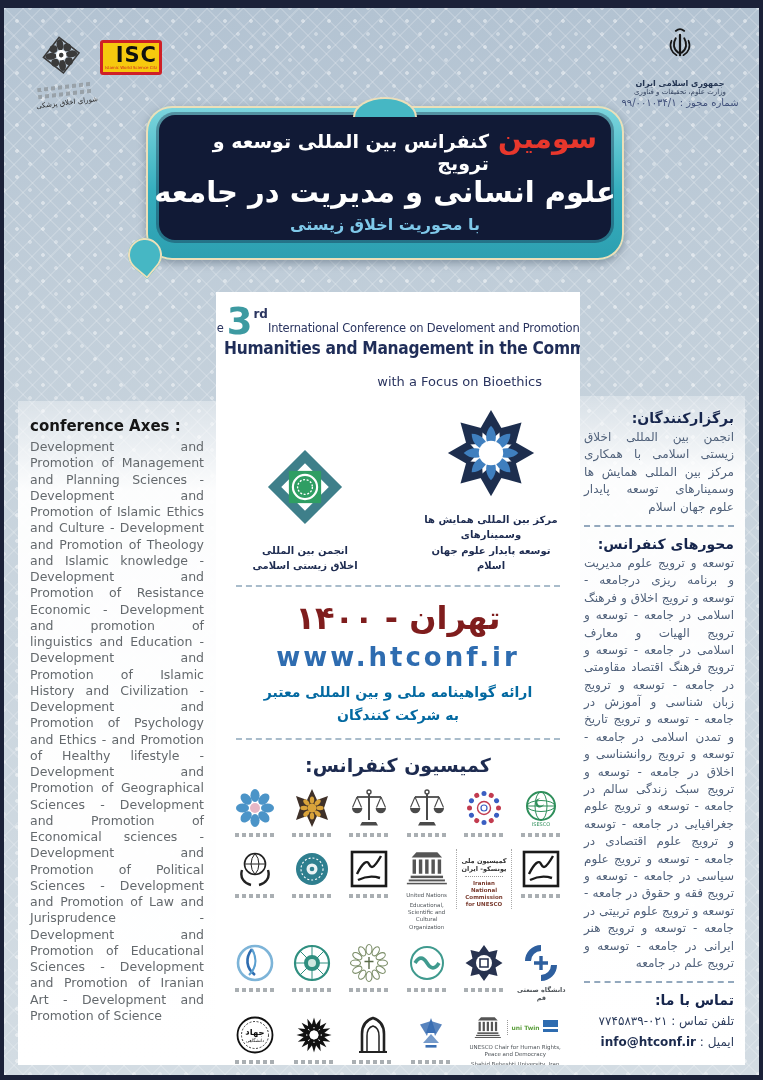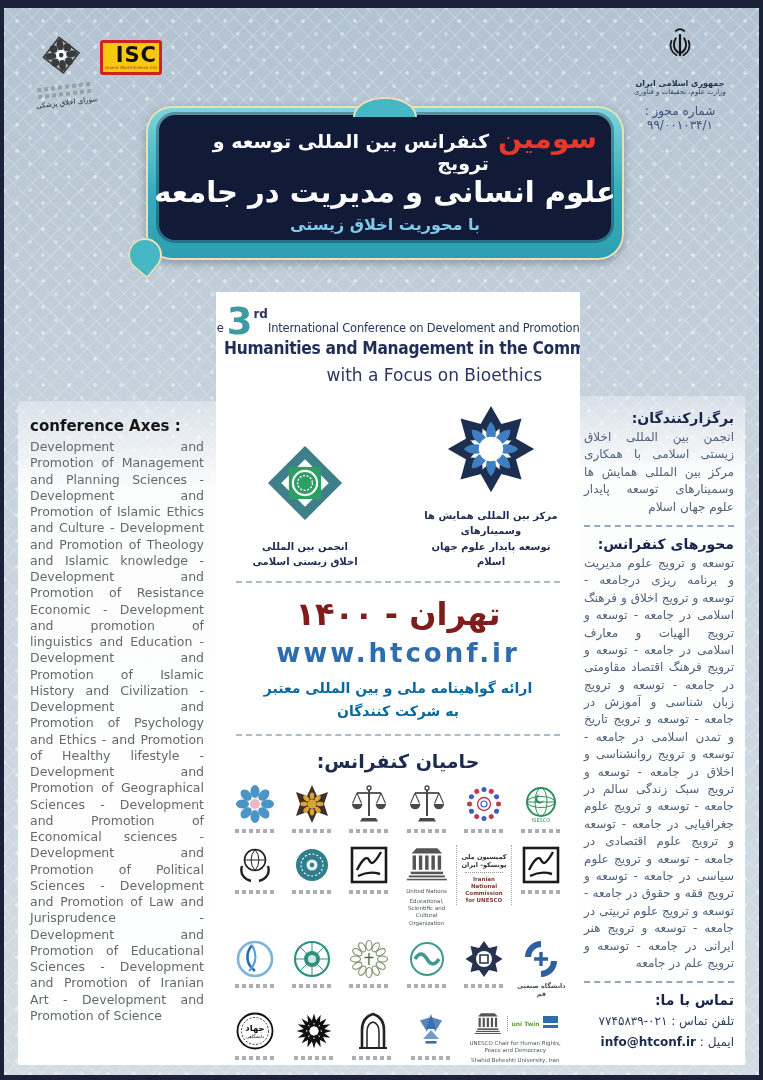--- a/index.html
+++ b/index.html
@@ -18,21 +18,21 @@
   
   .stamp{position:absolute;left:20px;top:24px;width:78px;text-align:center;transform:rotate(-7deg);color:#333}
   .stamp .squig{margin:3px auto 0}
   .stamp .scap{font-size:7px;color:#2a2a2a;margin-top:3px;direction:rtl}
   .isc{position:absolute;left:96px;top:32px;width:62px;background:#f6c90e;border:3px solid #cf2026;border-radius:3px;text-align:right;padding:1px 2px 2px}
   .isc-t{font-weight:bold;font-size:21px;color:#101010;letter-spacing:1px;line-height:1.05}
   .isc-s{font-size:4px;color:#cf2026;line-height:1;white-space:nowrap;overflow:hidden}
   .gov{position:absolute;right:16px;top:20px;width:126px;text-align:center;color:#253653}
   .gov .g1{font-size:8px;font-weight:bold;direction:rtl;margin-top:10px}
   .gov .g2{font-size:7px;direction:rtl;color:#33425e}
-  .gov .g3{font-size:12px;direction:rtl;color:#40507a;margin-top:8px}
+  .gov .g3{font-size:10px;direction:rtl;color:#40507a;margin-top:1px}
 
   
   .frame{position:absolute;left:142px;top:98px;width:478px;height:154px;border-radius:26px;
     background:linear-gradient(180deg,#7ed6de,#35aebe 55%,#2d9fb0);
     box-shadow:inset 0 0 0 2px #ecdfb9, 0 3px 8px rgba(20,40,60,.35);padding:9px 13px 20px}
   .frame::before{content:"";position:absolute;left:50%;top:-9px;transform:translateX(-50%);
     width:60px;height:18px;background:#46b7c4;border:2px solid #ecdfb9;border-bottom:none;border-radius:50% 50% 0 0/100% 100% 0 0;}
   .frame::after{content:"";position:absolute;left:-18px;bottom:-12px;width:34px;height:34px;background:#46b7c4;
     border-radius:65% 65% 0 65%;transform:rotate(40deg);box-shadow:inset 0 0 0 2px #ecdfb9}
   .banner{width:100%;height:100%;background:#111a36;border-radius:16px;direction:rtl;color:#fff;
@@ -50,21 +50,21 @@
   .hl{font-weight:bold;color:#161616;font-size:15px;margin-bottom:4px}
   .tl-body{color:#64696d;font-size:12.5px;line-height:1.3;text-align:justify}
 
   .col-center{position:absolute;left:212px;top:284px;width:364px;bottom:10px;background:#fff;text-align:center;overflow:hidden;padding:0 8px}
   .et1{display:flex;justify-content:center;align-items:flex-start;color:#2b3560;margin-top:14px}
   .et-the{font-size:11.5px;margin-top:15px}
   .et-num{font-size:37px;font-weight:bold;color:#3d9aa1;line-height:.75;margin:2px 1px 0 3px}
   .et-ord{font-size:12px;font-weight:bold;margin-top:1px}
   .et-rest{font-size:11.5px;margin-top:15px;white-space:nowrap;letter-spacing:-.2px}
   .et2{font-size:15.5px;font-weight:bold;color:#1f2d58;letter-spacing:-.3px;margin-top:3px;transform:scale(1,1.15);white-space:nowrap}
-  .et3{font-size:17px;color:#2b3560;text-align:right;padding-right:30px;margin-top:8px}
+  .et3{font-size:13px;color:#2b3560;text-align:right;padding-right:30px;margin-top:17px}
   .orgs{display:flex;justify-content:center;align-items:flex-end;gap:36px;margin-top:18px}
   .org{width:150px}
   .ocap{font-size:10px;font-weight:bold;color:#1d2b50;margin-top:9px;line-height:1.55;direction:rtl}
   .dsep{border-top:2px dashed #a9bccb;margin:11px 12px 0}
   .city{font-size:32px;font-weight:bold;color:#7f1d1d;direction:rtl;margin-top:12px}
   .web{font-size:26px;font-weight:bold;color:#2e6cb0;letter-spacing:3px;margin-top:5px}
   .cert{font-size:14px;font-weight:bold;color:#0369a1;direction:rtl;margin:9px 38px 0;line-height:1.65}
   .sph{font-size:19px;font-weight:bold;color:#1d2b50;direction:rtl;margin-top:14px}
 
   .col-right{position:absolute;right:14px;top:388px;width:172px;bottom:10px;overflow:hidden;direction:rtl;
@@ -216,21 +216,21 @@
           <div>توسعه پایدار علوم جهان اسلام</div>
         </div>
       </div>
     </div>
 
     <div class="dsep"></div>
     <div class="city">تهران - ۱۴۰۰</div>
     <div class="web">www.htconf.ir</div>
     <div class="cert">ارائه گواهینامه ملی و بین المللی معتبر به شرکت کنندگان</div>
     <div class="dsep"></div>
-    <div class="sph">حامیان کنفرانس:</div>
+    <div class="sph">کمیسیون کنفرانس:</div>
     <div id="sponsor-grid">
         <div class="srow">
           <div class="sp">
             <div class="spi">
               <svg viewBox="0 0 40 40">
                 <ellipse cx="20" cy="7.5" rx="4.6" ry="6.5" fill="#4b94c8" transform="rotate(0 20 20)"></ellipse>
                 <ellipse cx="20" cy="7.5" rx="4.6" ry="6.5" fill="#4b94c8" transform="rotate(45 20 20)"></ellipse>
                 <ellipse cx="20" cy="7.5" rx="4.6" ry="6.5" fill="#4b94c8" transform="rotate(90 20 20)"></ellipse>
                 <ellipse cx="20" cy="7.5" rx="4.6" ry="6.5" fill="#4b94c8" transform="rotate(135 20 20)"></ellipse>
                 <ellipse cx="20" cy="7.5" rx="4.6" ry="6.5" fill="#4b94c8" transform="rotate(180 20 20)"></ellipse>

